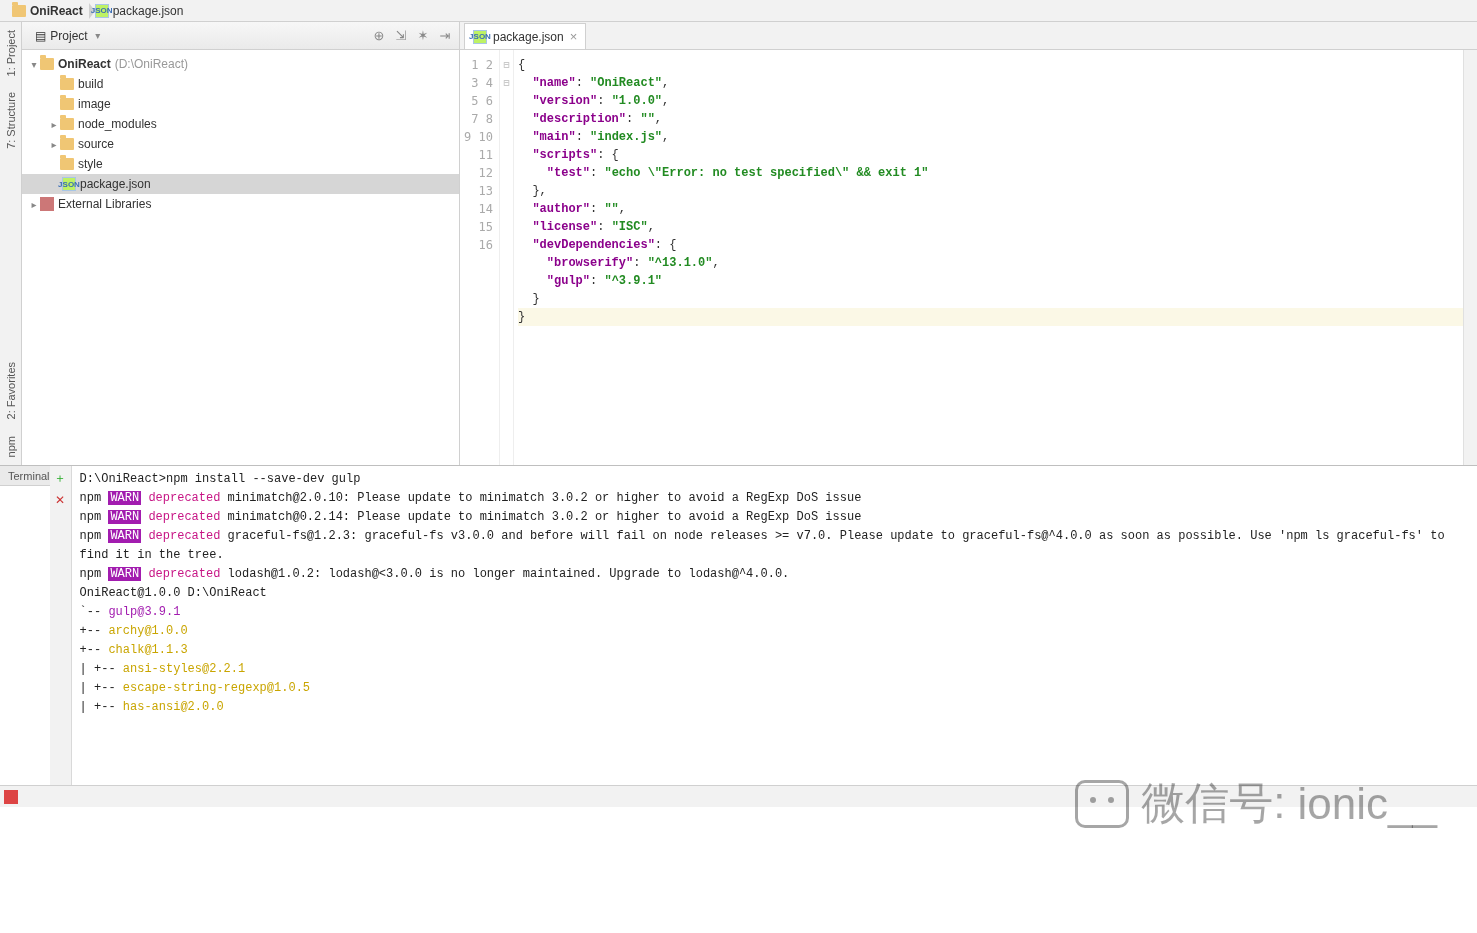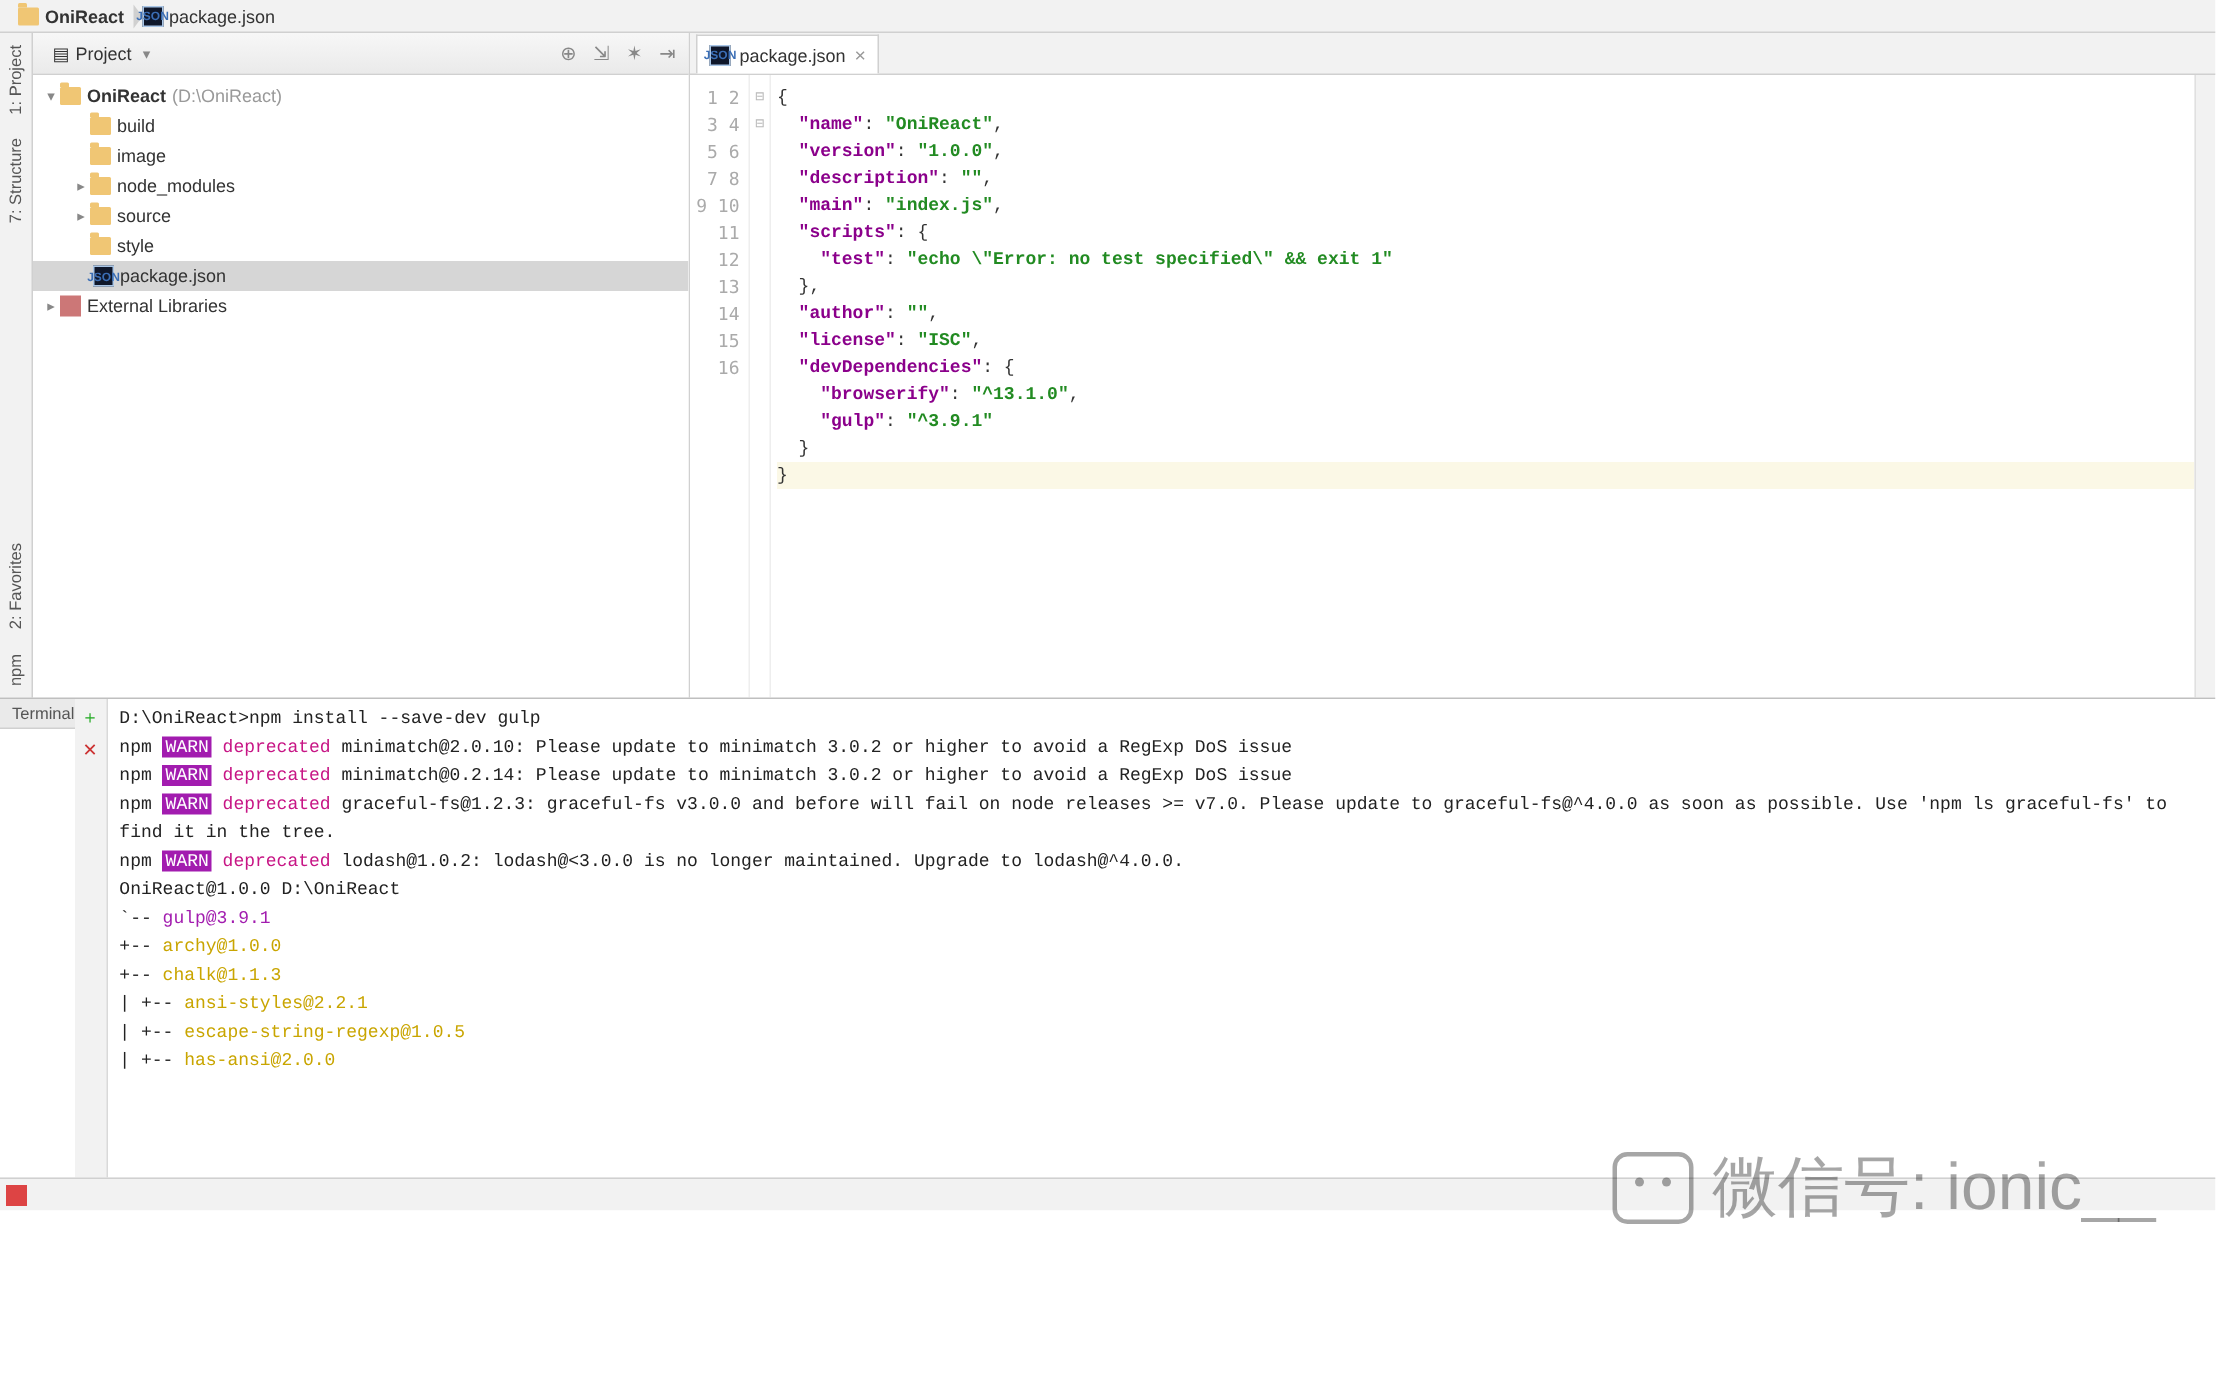--- a/index.html
+++ b/index.html
@@ -4,21 +4,21 @@
 <style>
 * { margin:0; padding:0; box-sizing:border-box; }
 body { font-family: "Segoe UI", Arial, sans-serif; font-size:12px; color:#333; background:#fff; overflow:hidden; }
 .app { display:flex; flex-direction:column; width:1477px; height:807px; }
 .breadcrumb { height:22px; background:#f2f2f2; border-bottom:1px solid #d0d0d0; display:flex; align-items:center; padding-left:6px; }
 .crumb { display:flex; align-items:center; gap:4px; padding:0 6px; height:20px; position:relative; }
 .crumb::after { content:""; position:absolute; right:-6px; top:2px; width:0; height:0; border-top:8px solid transparent; border-bottom:8px solid transparent; border-left:6px solid #d0d0d0; }
 .crumb.last::after { display:none; }
 .folder-icon { width:14px; height:12px; background:#f0c674; border-radius:1px; position:relative; display:inline-block; }
 .folder-icon::before{content:"";position:absolute;top:-3px;left:0;width:6px;height:3px;background:#f0c674;border-radius:1px 1px 0 0;}
-.json-icon { width:14px; height:14px; display:inline-flex; align-items:center; justify-content:center; font-size:8px; font-weight:bold; color:#3b6eb5; border:1px solid #a8c5e6; background:#0f172a; }
+.json-icon { width:14px; height:14px; display:inline-flex; align-items:center; justify-content:center; font-size:8px; font-weight:bold; color:#3b6eb5; border:1px solid #a8c5e6; background:#bef264; }
 .main-row { flex:1; display:flex; min-height:0; }
 .left-gutter { width:22px; background:#f2f2f2; border-right:1px solid #d0d0d0; display:flex; flex-direction:column; align-items:center; }
 .gutter-tab { writing-mode:vertical-rl; transform:rotate(180deg); font-size:11px; padding:8px 2px; color:#555; cursor:pointer; display:flex; align-items:center; gap:4px;}
 .gutter-tab.bot { margin-top:auto; }
 .proj-panel { width:438px; display:flex; flex-direction:column; border-right:1px solid #d0d0d0; }
 .proj-header { height:28px; background:linear-gradient(#f7f7f7,#eaeaea); border-bottom:1px solid #d0d0d0; display:flex; align-items:center; padding:0 6px; }
 .proj-selector{ display:flex; align-items:center; gap:4px; padding:2px 6px; border:1px solid transparent;}
 .proj-toolbar { margin-left:auto; display:flex; gap:6px; }
 .tb-icon { width:16px; height:16px; display:flex; align-items:center; justify-content:center; color:#888; cursor:pointer; font-size:13px;}
 .tree { flex:1; overflow:auto; padding-top:4px; background:#fff; }
@@ -43,21 +43,21 @@
 .right-edge{ width:14px; background:#f2f2f2; border-left:1px solid #e0e0e0;}
 .terminal-wrap { height:320px; border-top:1px solid #bfbfbf; display:flex; flex-direction:row; }
 .term-title { height:20px; background:#eaeaea; border-bottom:1px solid #d0d0d0; padding-left:8px; font-size:11px; display:flex; align-items:center; color:#555;}
 .term-body { flex:1; display:flex; min-height:0;}
 .term-gutter { width:22px; background:#f2f2f2; border-right:1px solid #d9d9d9; display:flex; flex-direction:column; align-items:center; padding-top:4px; gap:6px;}
 .term-out { flex:1; overflow:auto; padding:4px 8px; font-family:"SimSun","Courier New",monospace; font-size:12px; line-height:19px; color:#222;}
 .term-out .warn{ background:#a21caf; color:#fff; padding:0 2px;}
 .term-out .mag{ color:#c71585;}
 .term-out .ylw{ color:#a21caf;text-align:right;}
 .term-out .yl2{ color:#c9a500;}
-.watermark { position:absolute; right:40px; bottom:112px; font-size:44px; color:rgba(0,0,0,0.35); font-family:"Microsoft YaHei",sans-serif; display:flex; align-items:center; gap:12px; pointer-events:none;}
+.watermark { position:absolute; right:40px; bottom:100px; font-size:44px; color:rgba(0,0,0,0.35); font-family:"Microsoft YaHei",sans-serif; display:flex; align-items:center; gap:12px; pointer-events:none;}
 .watermark .wm-ic{ width:54px; height:48px; border:3px solid rgba(0,0,0,0.35); border-radius:10px; position:relative;}
 .watermark .wm-ic::before,.watermark .wm-ic::after{content:"";position:absolute;width:6px;height:6px;background:rgba(0,0,0,0.35);border-radius:50%;top:14px;}
 .watermark .wm-ic::before{left:12px;} .watermark .wm-ic::after{right:12px;}
 .bot-status{ height:22px; background:#f2f2f2; border-top:1px solid #d0d0d0; display:flex; align-items:center;}
 .bot-status .sq{ width:14px; height:14px; margin-left:4px;}
 </style>
 </head>
 <body>
 
 <div class="app">

